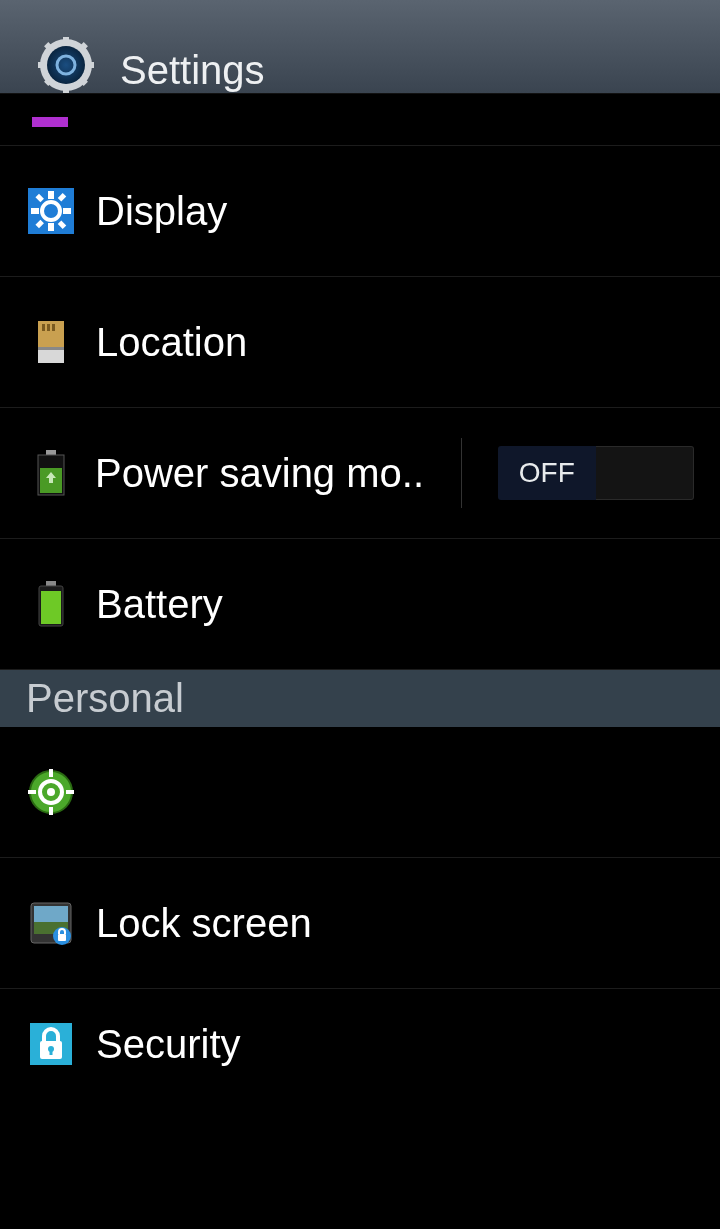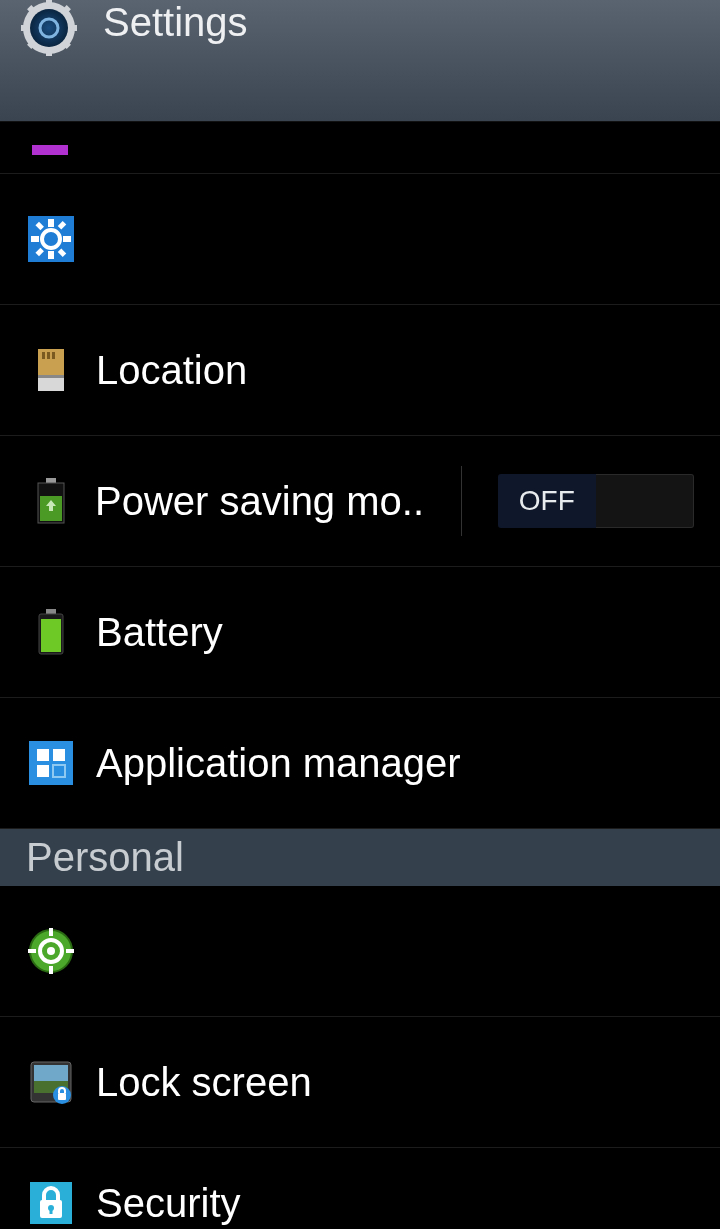--- a/index.html
+++ b/index.html
@@ -5,25 +5,25 @@
   * { margin: 0; padding: 0; box-sizing: border-box; }
   html, body {
     width: 720px;
     height: 1229px;
     background: #000;
     font-family: Arial, Helvetica, sans-serif;
     color: #fff;
     overflow: hidden;
   }
   .header {
-    height: 122px;
+    height: 94px;
     background: linear-gradient(to bottom, #5a6470 0%, #3a4450 100%);
     display: flex;
-    align-items: flex-start;
-    padding-left: 21px;
+    align-items: flex-end;
+    padding-left: 38px;
     border-bottom: 1px solid #111;
   }
   .header-icon {
     width: 56px;
     height: 56px;
     display: flex;
     align-items: center;
     justify-content: center;
   }
   .header-title {
@@ -162,20 +162,21 @@
           <rect x="22" y="37" width="6" height="8"></rect>
           <rect x="5" y="22" width="8" height="6"></rect>
           <rect x="37" y="22" width="8" height="6"></rect>
           <rect x="10" y="9" width="7" height="5" transform="rotate(45 13 12)"></rect>
           <rect x="33" y="36" width="7" height="5" transform="rotate(45 36 38)"></rect>
           <rect x="33" y="9" width="7" height="5" transform="rotate(-45 36 12)"></rect>
           <rect x="10" y="36" width="7" height="5" transform="rotate(-45 13 38)"></rect>
         </g>
       </svg>
     </span>
+    <span class="item-label">Display</span>
   </div>
 
   <div class="item">
     <span class="icon-slot">
       <svg viewBox="0 0 50 50" width="50" height="50">
         <path d="M12 4 L38 4 L38 30 L12 30 Z" fill="#c9a050"></path>
         <rect x="16" y="7" width="3" height="7" fill="#7a5a20"></rect>
         <rect x="21" y="7" width="3" height="7" fill="#7a5a20"></rect>
         <rect x="26" y="7" width="3" height="7" fill="#7a5a20"></rect>
         <rect x="12" y="30" width="26" height="16" fill="#d8d8d8"></rect>
@@ -209,32 +210,20 @@
     <span class="icon-slot">
       <svg viewBox="0 0 50 50" width="50" height="50">
         <rect x="20" y="2" width="10" height="5" fill="#888"></rect>
         <rect x="13" y="7" width="24" height="40" rx="2" fill="#1a1a1a" stroke="#444" stroke-width="1"></rect>
         <rect x="15" y="12" width="20" height="33" fill="#6ec926"></rect>
       </svg>
     </span>
     <span class="item-label">Battery</span>
   </div>
 
-  <div class="item">
-    <span class="icon-slot">
-      <svg viewBox="0 0 50 50" width="50" height="50">
-        <rect x="3" y="3" width="44" height="44" fill="#2a8fe0"></rect>
-        <rect x="11" y="11" width="12" height="12" fill="#fff"></rect>
-        <rect x="27" y="11" width="12" height="12" fill="#fff"></rect>
-        <rect x="11" y="27" width="12" height="12" fill="#fff"></rect>
-        <rect x="27" y="27" width="12" height="12" fill="#2a8fe0" stroke="#8fc8f0" stroke-width="2"></rect>
-      </svg>
-    </span>
-    <span class="item-label">Application manager</span>
-  </div>
 
   <div class="section-header">Personal</div>
 
   <div class="item">
     <span class="icon-slot">
       <svg viewBox="0 0 50 50" width="50" height="50">
         <circle cx="25" cy="25" r="21" fill="#4ba82a"></circle>
         <circle cx="25" cy="25" r="21" fill="none" stroke="#2a6a12" stroke-width="2"></circle>
         <circle cx="25" cy="25" r="11" fill="none" stroke="#fff" stroke-width="4"></circle>
         <circle cx="25" cy="25" r="4" fill="#fff"></circle>

